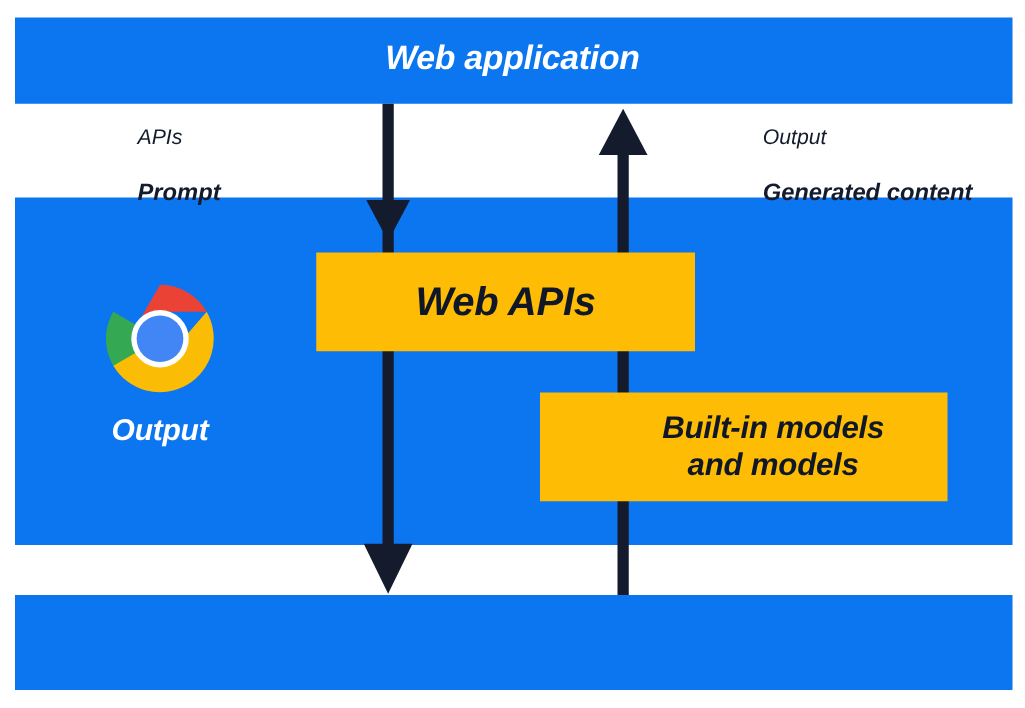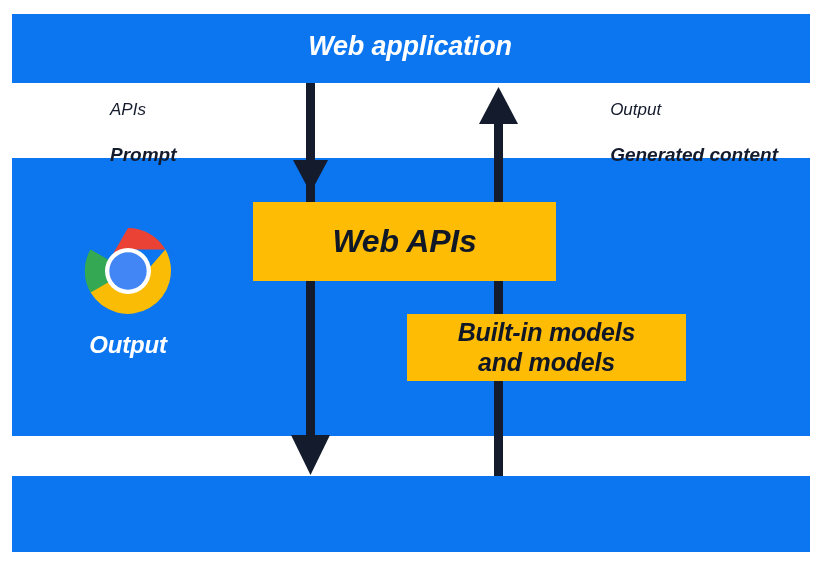--- a/index.html
+++ b/index.html
@@ -128,25 +128,26 @@
     letter-spacing: -0.2px;
   }
   #box-web-apis {
     left: 253px;
     top: 202px;
     width: 303px;
     height: 79px;
     font-size: 32px;
   }
   #box-builtin {
-    left: 407px;
+    left: 432px;
     top: 314px;
     width: 279px;
-    height: 67px;
+    height: 87px;
     font-size: 25px;
+    padding-left: 47px;
   }
 </style>
 </head>
 <body>
 
 <div id="diagram">
 
   <div class="band" id="band-top"></div>
   <div class="band-title" id="web-app-title">Web application</div>
 

